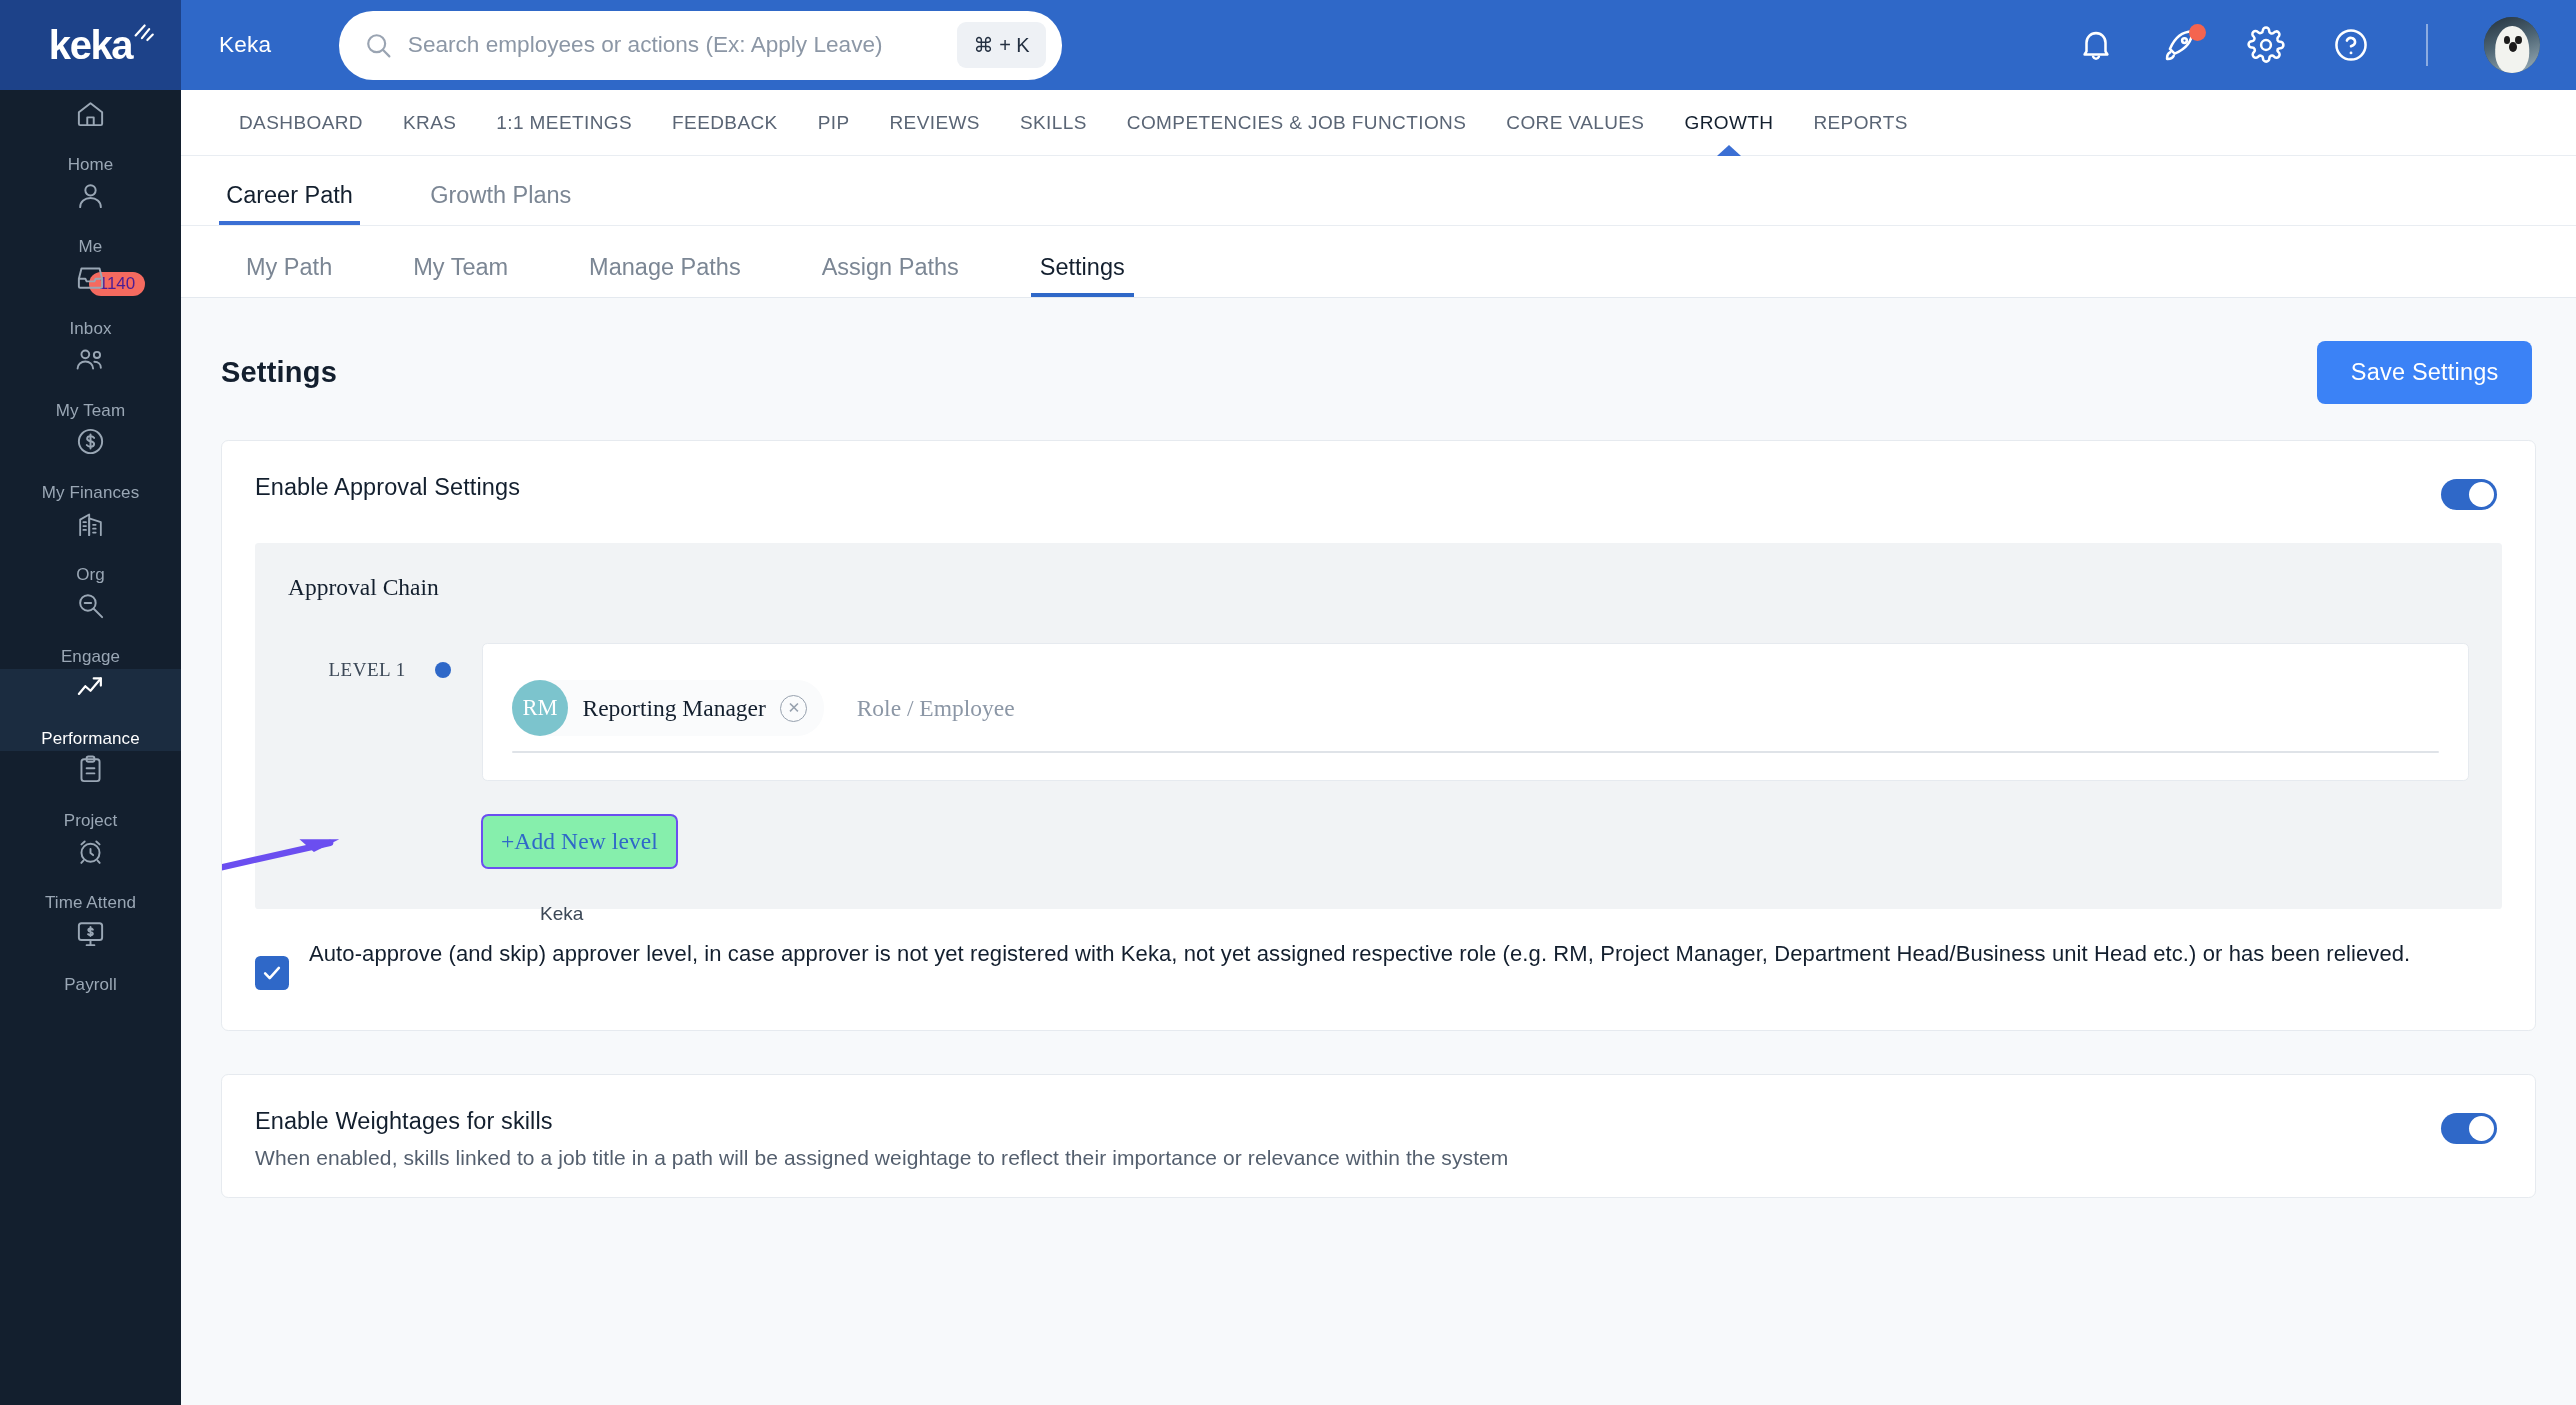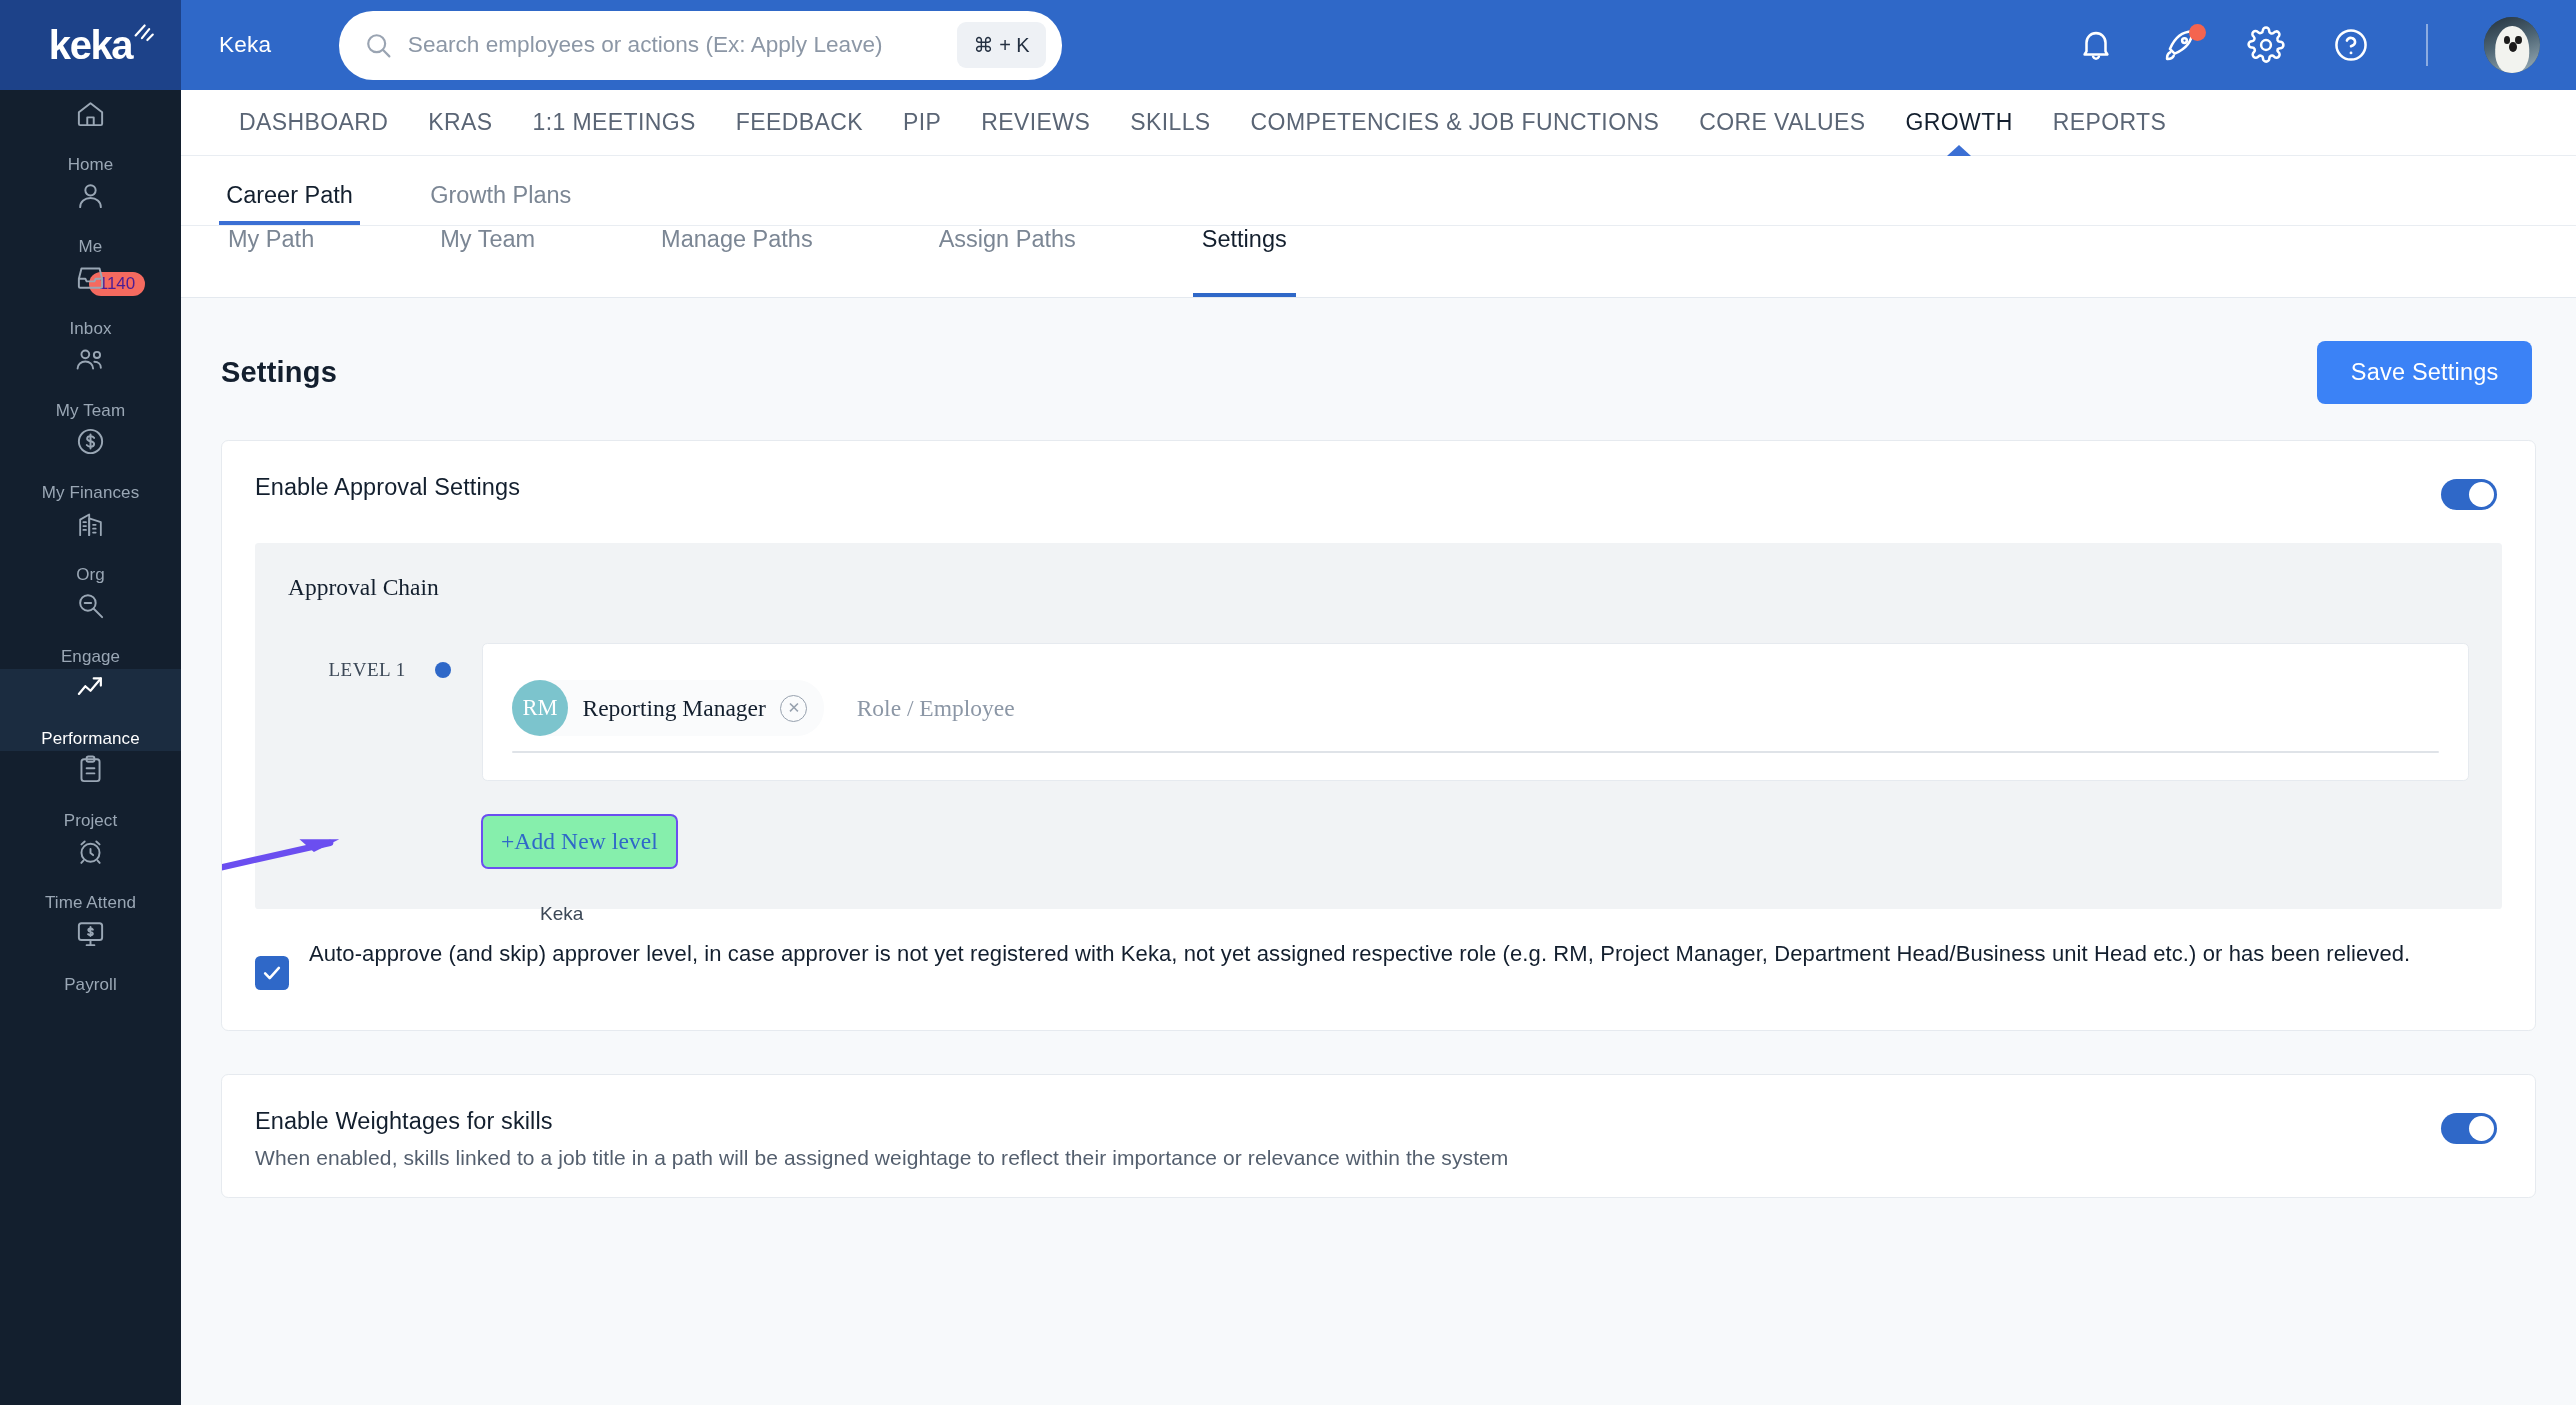--- a/index.html
+++ b/index.html
@@ -94,21 +94,21 @@
   .avatar .av-eye.l { left: 36%; }
   .avatar .av-eye.r { left: 56%; }
   .avatar .av-mouth { position:absolute; left: 45%; top: 45%; width: 8.1px; height: 10px; background:#1b1b1b; border-radius: 50%; }
 
   
   .modnav {
     height: 66px; background: #fff; display: flex; align-items: center;
     padding: 0 0 0 38px; gap: 0; border-bottom: 0.9px solid #e9edf2; flex: 0 0 66px; position: relative;
   }
   .mod-item {
-    font-size: 23px; color: #5a6575; letter-spacing: 0.4px; padding: 0 20px;
+    font-size: 19px; color: #5a6575; letter-spacing: 0.4px; padding: 0 20px;
     position: relative; cursor: pointer; white-space: nowrap; height: 66px;
     display: flex; align-items: center;
   }
   .mod-item.active { color: #131f2e; font-weight: 400; }
   .mod-caret {
     position: absolute; bottom: -0.9px; left: 50%; transform: translateX(-50%);
     width: 0; height: 0; border-left: 12.6px solid transparent; border-right: 12.6px solid transparent;
     border-bottom: 11.7px solid #3b6fd4;
   }
 
@@ -121,22 +121,22 @@
     font-size: 23.5px; color: #7b8694; padding: 0 7.2px 16.3px; margin-right: 63px;
     cursor: pointer; position: relative; white-space: nowrap;
   }
   .sec-tab.active { color: #131f2e; }
   .sec-tab.active::after {
     content: ""; position: absolute; left: 0; right: 0; bottom: 0; height: 4.5px; background: #3b6fd4;
   }
 
   
   .subtabs {
-    height: 72px; background: #fff; display: flex; 
-    padding-left: 38px; border-bottom: 0.9px solid #e4e9ef; flex: 0 0 72px; gap: 45px;
+    height: 72px; background: #fff; display: flex; align-items: flex-end;
+    padding-left: 56px; border-bottom: 0.9px solid #e4e9ef; flex: 0 0 72px;
   }
   .sub-tab {
     font-size: 23.5px; color: #7b8694; padding: 0 9px 16.3px; margin-right: 63px;
     cursor: pointer; position: relative; white-space: nowrap;
   }
   .sub-tab.active { color: #131f2e; }
   .sub-tab.active::after {
     content: ""; position: absolute; left: 0; right: 0; bottom: 0; height: 4.5px; background: #2f68c8;
   }
 

